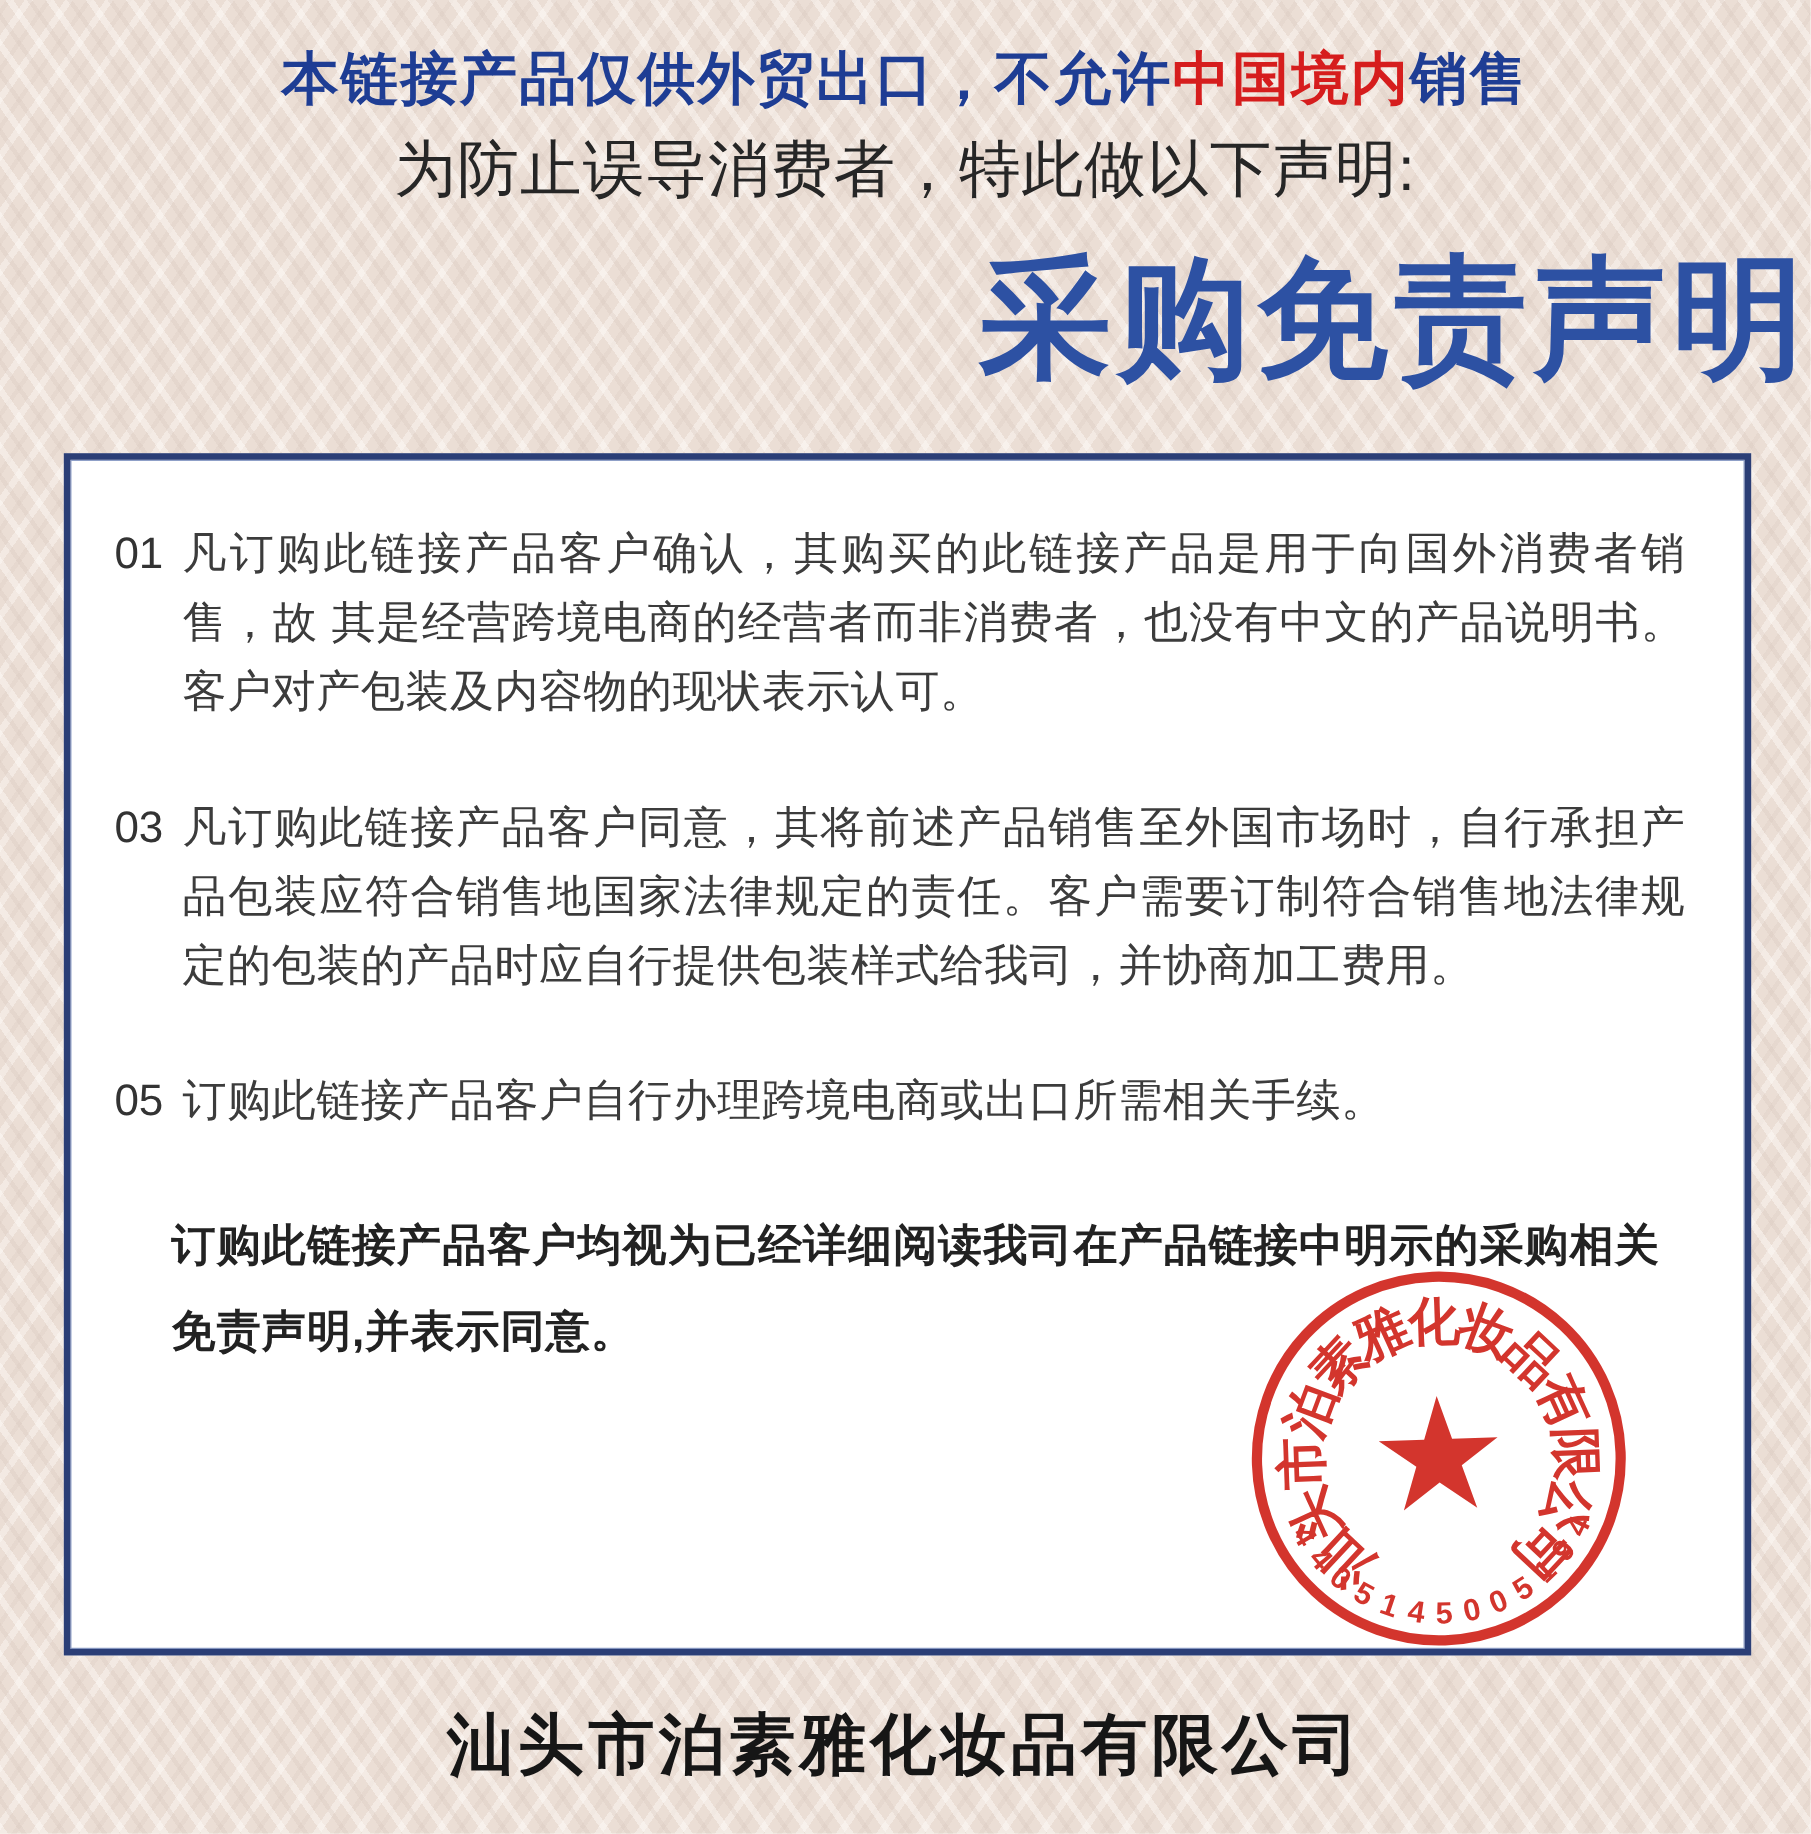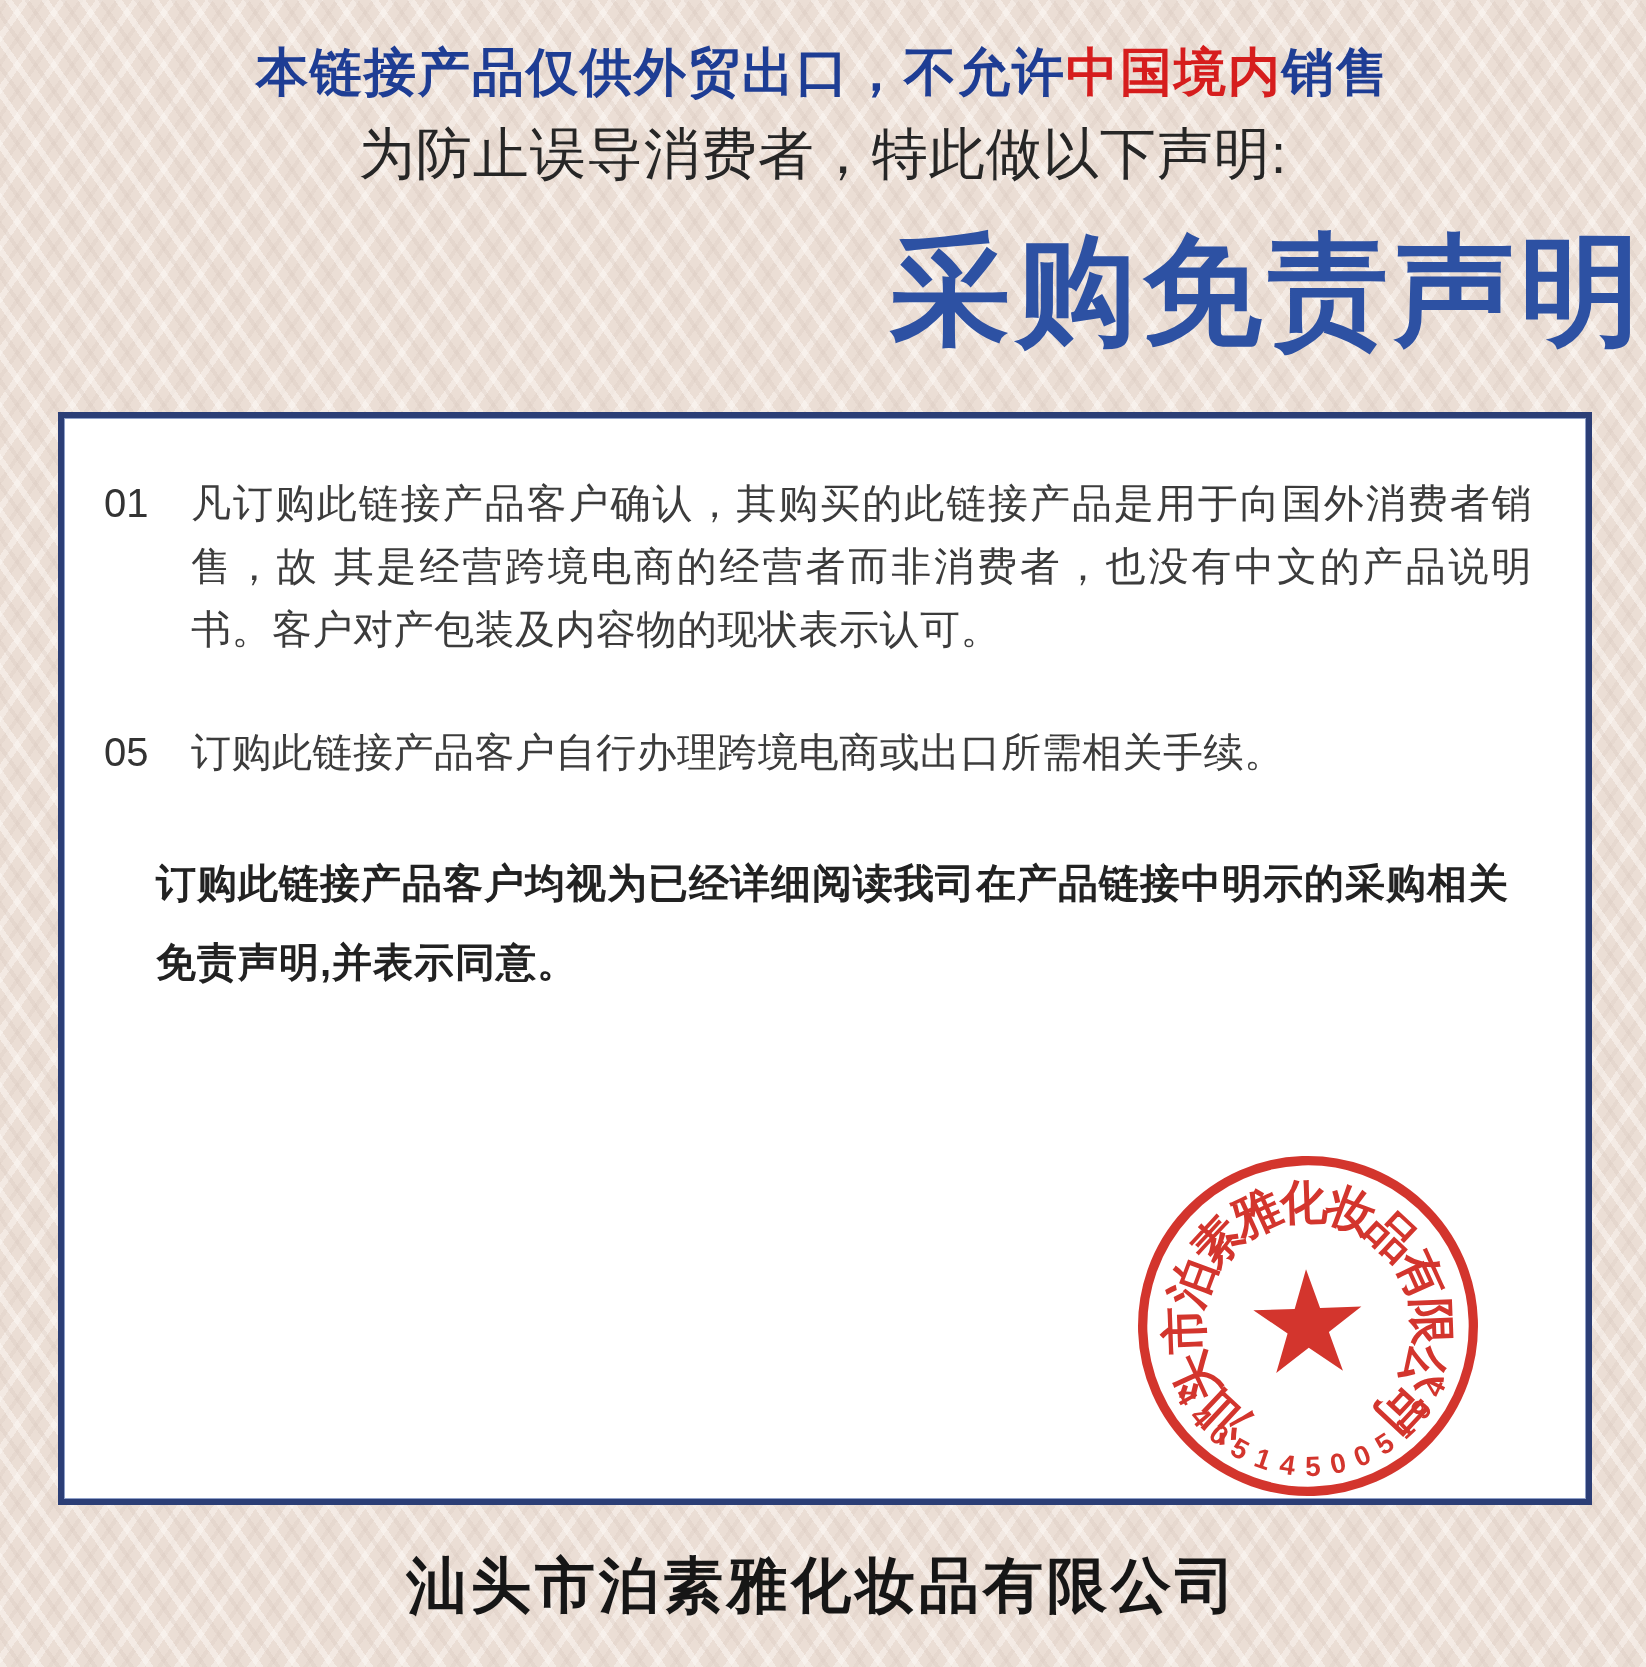--- a/index.html
+++ b/index.html
@@ -31,21 +31,21 @@
   }
   .notice-box{
     position:absolute; left:58px; top:412px;
     width:1534px; height:1093px;
     box-sizing:border-box;
     background:#ffffff;
     border:6px solid #2b3e76;
     box-shadow:0 0 0 1px #8fa0c8 inset;
     padding:54px 54px 0 40px;
   }
-  .clause{ display:flex; margin-bottom:60px;gap:25px; }
+  .clause{ display:flex; margin-bottom:60px; }
   .clause-num{
     flex:0 0 62px;
     font-size:40px; color:#333333; font-weight:400;
     line-height:63px;
   }
   .clause-text{
     flex:1;
     font-size:40px; color:#3c3c3c;
     line-height:63px; letter-spacing:0.5px;
     text-align:justify;
@@ -91,20 +91,24 @@
   <div class="subline">为防止误导消费者，特此做以下声明:</div>
   <div class="big-title">采购免责声明</div>
 </div>
 
 <div class="notice-box">
   <div class="clause">
     <div class="clause-num">01</div>
     <div class="clause-text">凡订购此链接产品客户确认，其购买的此链接产品是用于向国外消费者销售，故 其是经营跨境电商的经营者而非消费者，也没有中文的产品说明书。客户对产包装及内容物的现状表示认可。</div>
   </div>
   <div class="clause">
+    <div class="clause-num">03</div>
+    <div class="clause-text">凡订购此链接产品客户同意，其将前述产品销售至外国市场时，自行承担产品包装应符合销售地国家法律规定的责任。客户需要订制符合销售地法律规定的包装的产品时应自行提供包装样式给我司，并协商加工费用。</div>
+  </div>
+  <div class="clause">
     <div class="clause-num">05</div>
     <div class="clause-text">订购此链接产品客户自行办理跨境电商或出口所需相关手续。</div>
   </div>
   <div class="final-statement">订购此链接产品客户均视为已经详细阅读我司在产品链接中明示的采购相关免责声明,并表示同意。</div>
 </div>
 
 <svg class="stamp" viewBox="0 0 360 360" width="372" height="372" aria-hidden="true">
   <circle class="stamp-ring" cx="180" cy="180" r="160"></circle>
   <polygon class="stamp-star" points="180,125 192.3,163 232.3,163 200,186.5 212.3,224.5 180,201 147.7,224.5 160,186.5 127.7,163 167.7,163"></polygon>
   <g id="stamp-chars">

